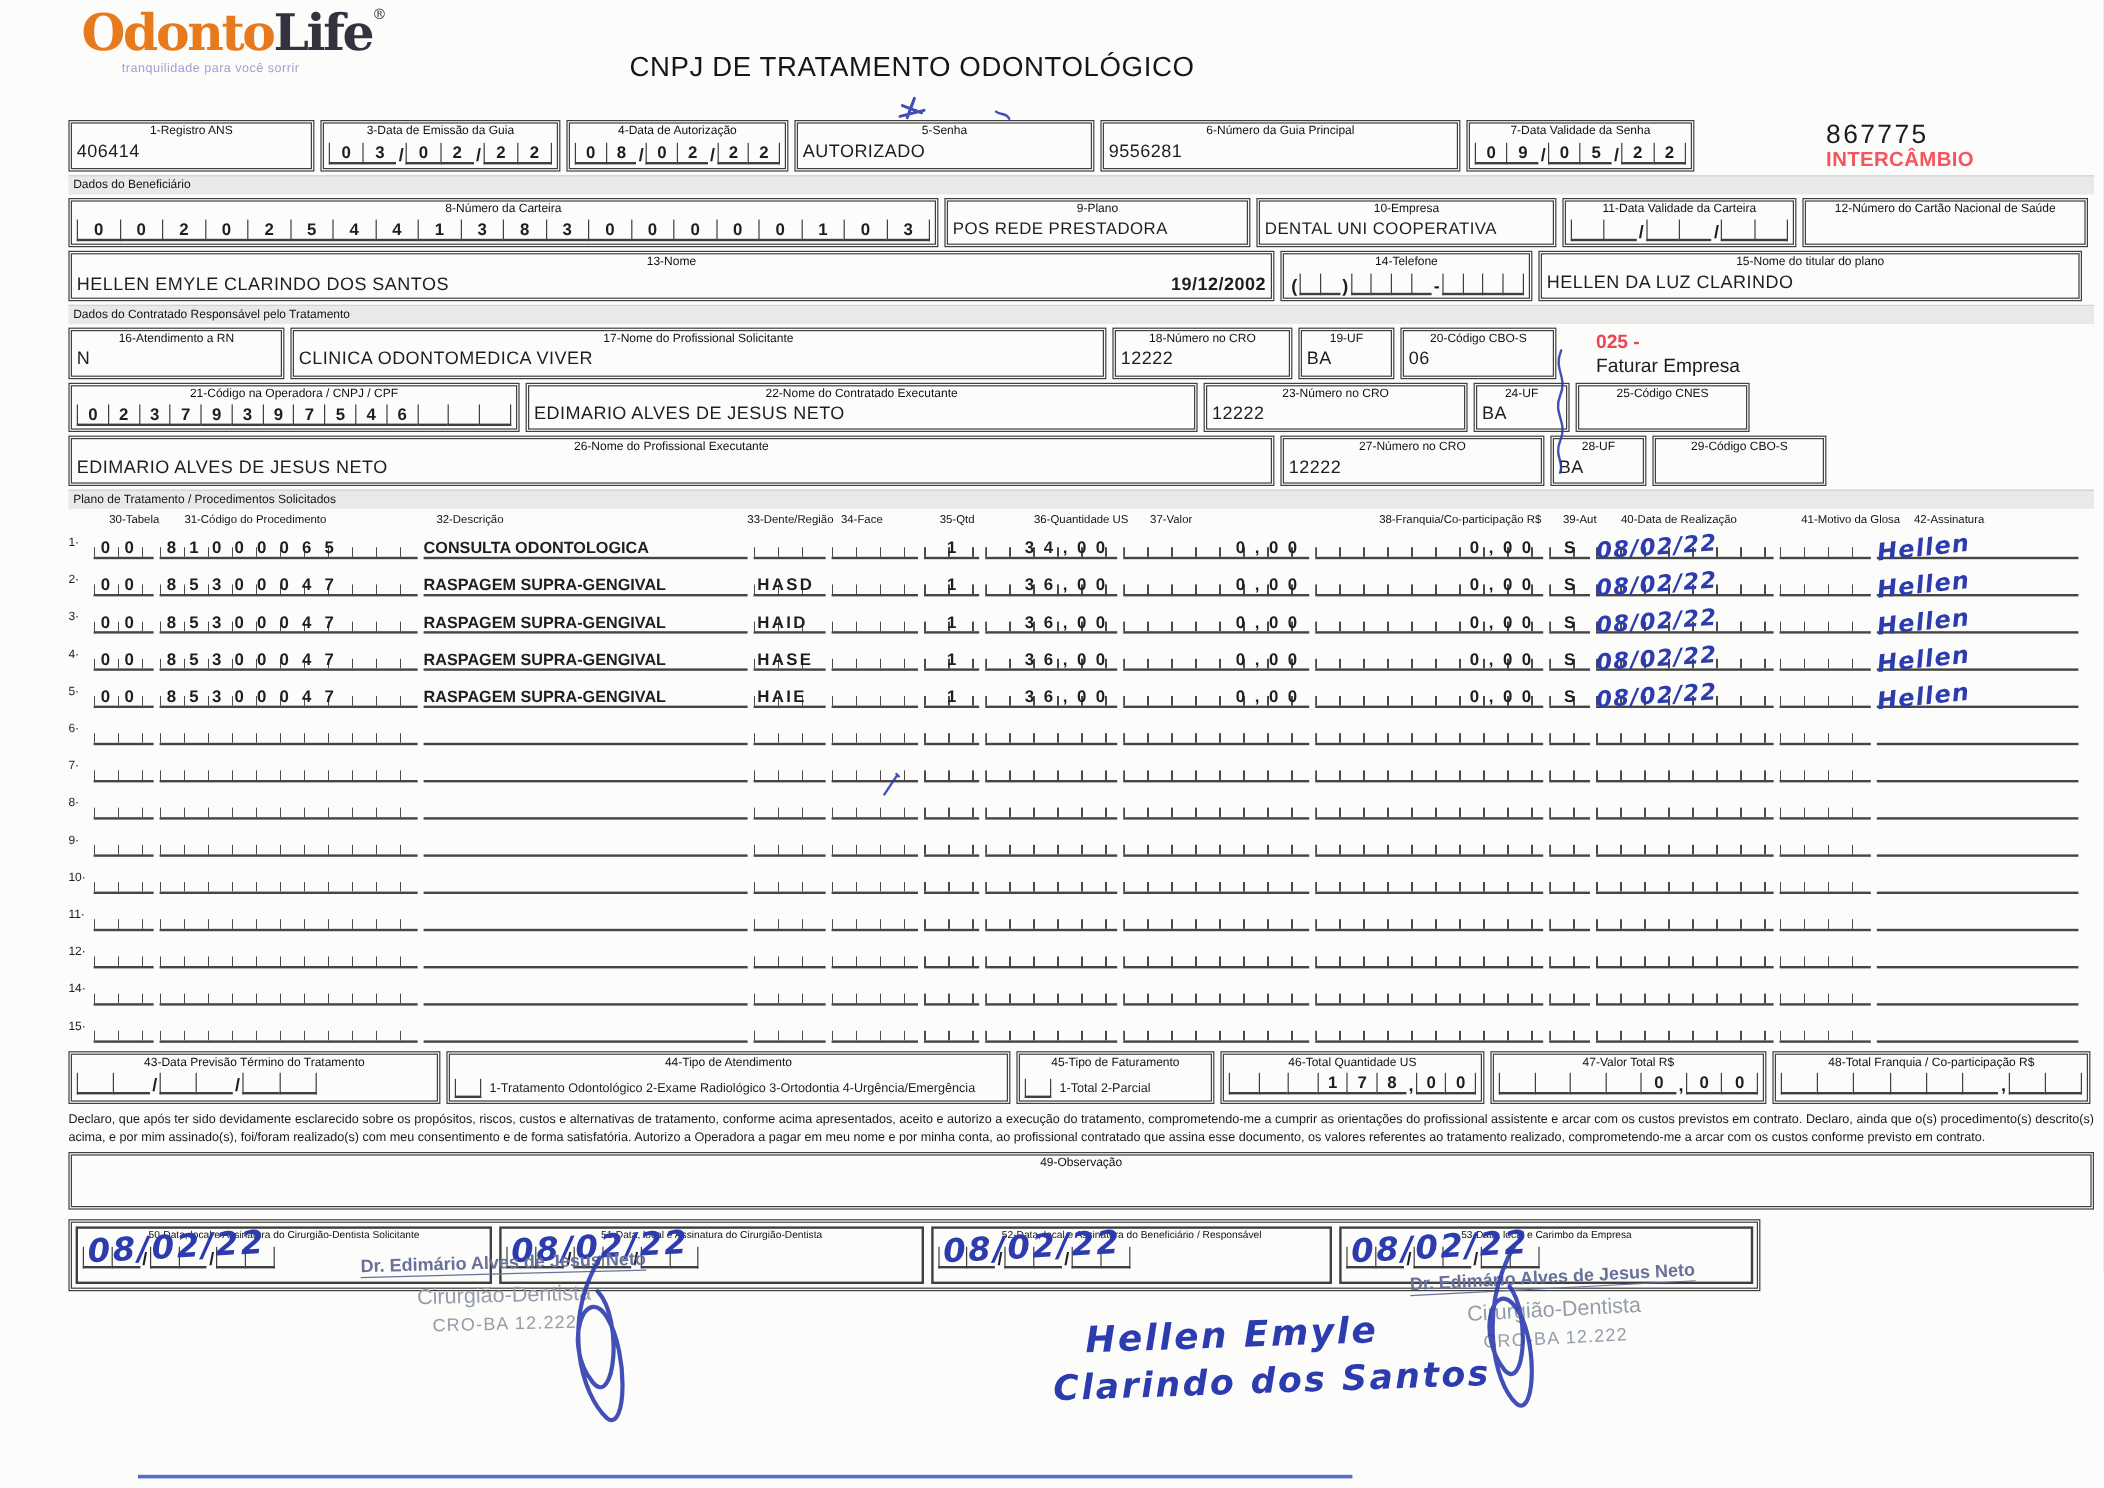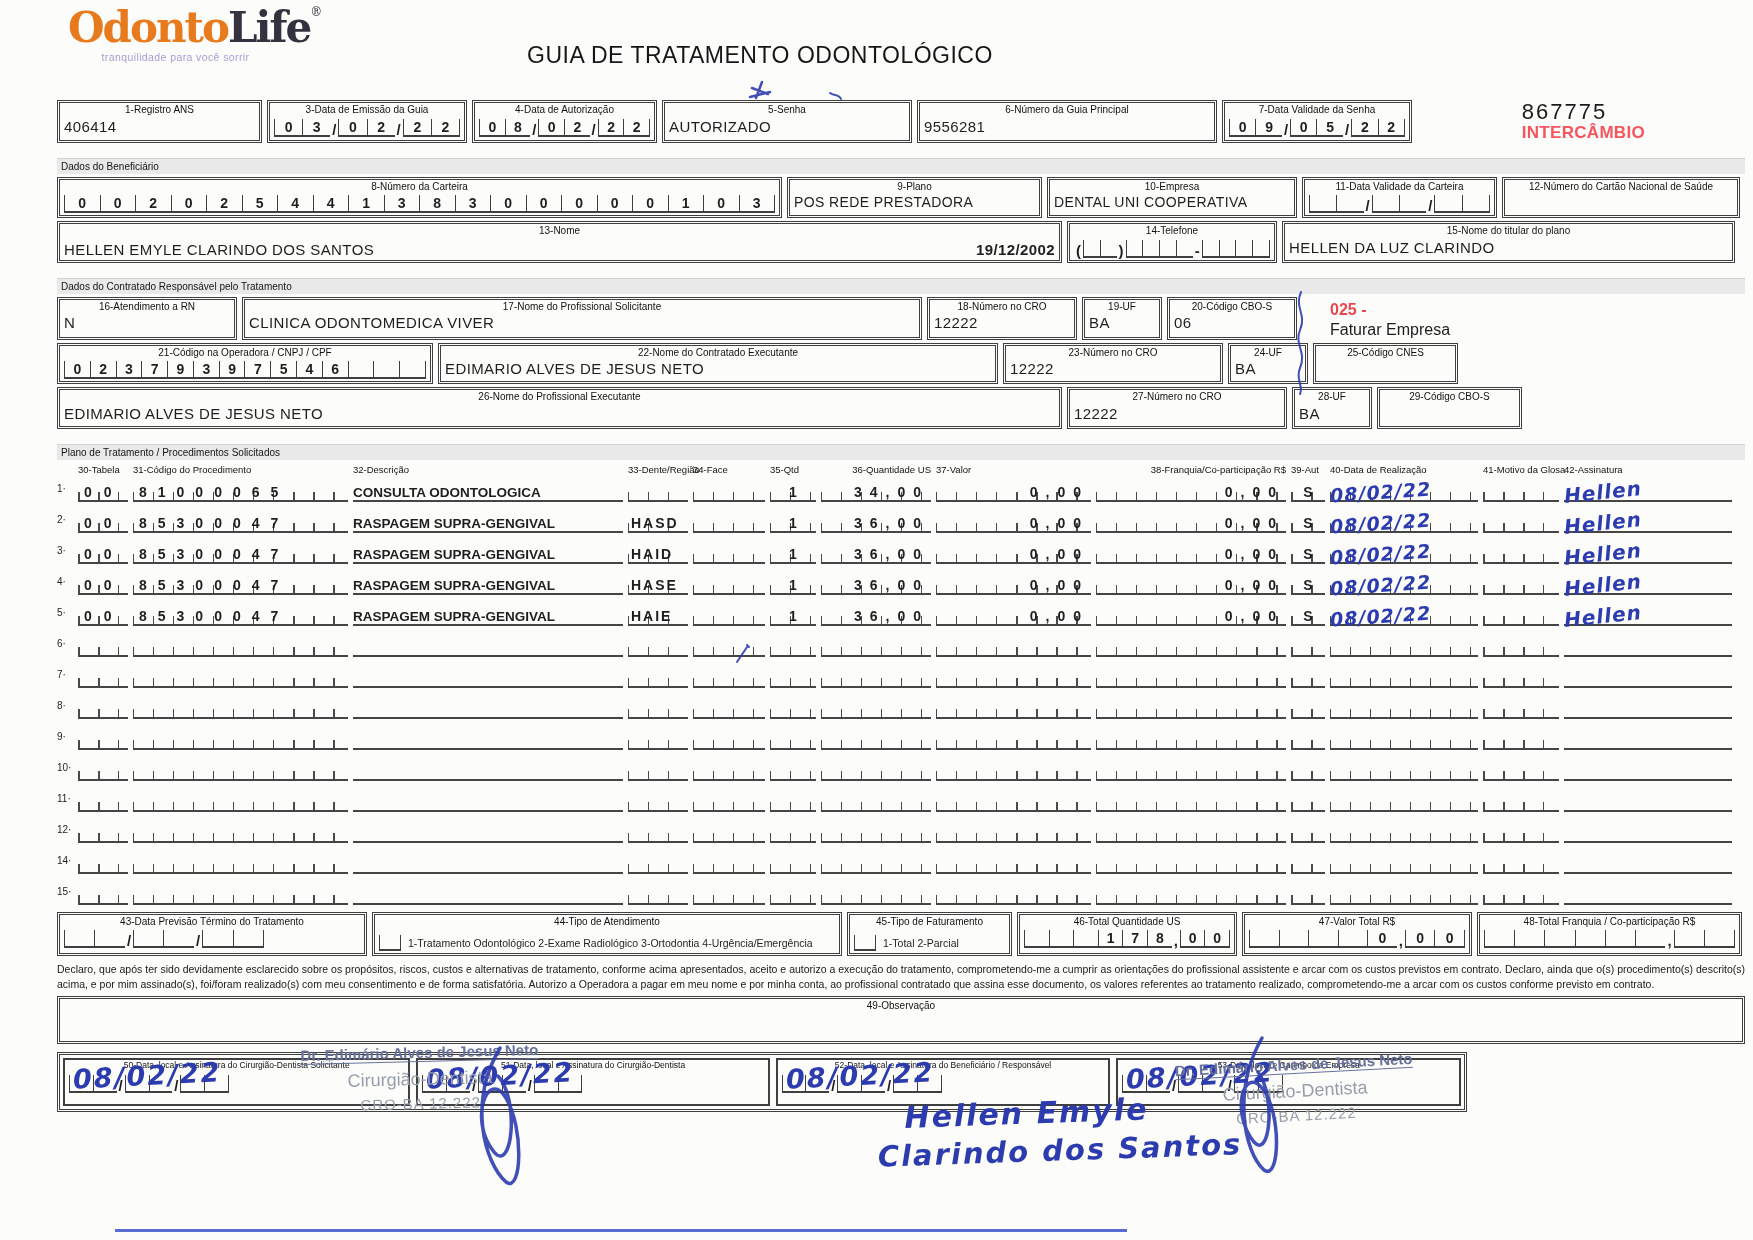--- a/index.html
+++ b/index.html
@@ -27,40 +27,40 @@
     #000 158px 166px,#fff 166px 170px,#000 170px 172px,#fff 172px 178px,#000 178px 186px,#fff 186px 190px,
     #000 190px 192px,#fff 192px 198px,#000 198px 206px,#fff 206px 210px,#000 210px 215px);}
   
   .frow{display:flex;gap:5px;margin:3px 8px 3px 57px;align-items:stretch;}
   .fbox{border:3px double #3f3f3f;box-sizing:border-box;padding:1px 4px 2px;background:transparent;position:relative;}
   .flabel{font-size:10px;line-height:1.15;color:#111;white-space:nowrap;overflow:hidden;text-align:center;}
   .fvalue{font-size:15px;letter-spacing:.4px;padding-top:2px;min-height:19px;font-weight:500;}
   .fvalue-sm{font-size:14px;}
   .name-split{display:flex;justify-content:space-between;align-items:flex-end;}
   .birth{font-size:15px;font-weight:600;}
-  .secbar{margin:15px 8px 2px 57px;background:#e9e9e9;border-top:1px solid #d2d2d2;
+  .secbar{margin:3px 8px 2px 57px;background:#e9e9e9;border-top:1px solid #d2d2d2;
           font-size:10px;padding:2px 4px;color:#141414;}
   
   .comb{display:flex;align-items:flex-end;margin-top:3px;min-height:18px;width:100%;}
   .comb-cell{flex:1;height:16px;border-left:1.5px solid #3f3f3f;border-bottom:2px solid #3f3f3f;
              text-align:center;font-size:14px;font-weight:600;line-height:17px;}
   .comb-cell:last-child{border-right:1.5px solid #3f3f3f;}
   .comb-sep{flex:0 0 auto;font-size:15px;font-weight:600;line-height:15px;padding:0 2px;}
   .cbx{display:inline-block;width:20px;height:14px;border-left:1.5px solid #3f3f3f;
        border-right:1.5px solid #3f3f3f;border-bottom:2px solid #3f3f3f;margin-right:7px;vertical-align:bottom;}
   .opt-line{margin-top:6px;white-space:nowrap;}
   .opt-text{font-size:10.5px;}
   .billing-note{margin-left:28px;padding-top:3px;line-height:1.25;}
   .bn-code{color:#E8474F;font-size:16px;font-weight:600;}
   .bn-text{font-size:16px;color:#1d1d1d;}
   .gnum{margin-left:auto;margin-right:100px;padding-top:0;line-height:1.1;}
   .gnum-num{font-size:22px;letter-spacing:2px;color:#1b1b1b;}
   .gnum-exch{font-size:17px;font-weight:bold;color:#F4555E;letter-spacing:.3px;}
   
-  .thead{display:flex;gap:5px;margin:4px 8px 0 57px;font-size:9.5px;color:#111;white-space:nowrap;}
+  .thead{display:flex;gap:18px;margin:4px 8px 0 57px;font-size:9.5px;color:#111;white-space:nowrap;}
   .thead span{overflow:visible;}
   .trow{display:flex;gap:5px;margin:0 8px 0 57px;height:31px;align-items:flex-end;padding-bottom:4px;box-sizing:border-box;}
   .tick{position:relative;height:20px;box-sizing:border-box;border-bottom:2px solid #454545;
         background:repeating-linear-gradient(90deg,#4a4a4a 0 1.5px,transparent 1.5px 20px) left bottom/100% 8px no-repeat;
         font-size:14px;font-weight:600;display:flex;align-items:flex-end;overflow:visible;}
   .tnum{width:16px;font-size:10px;align-self:center;flex:0 0 auto;}
   .c-tab{width:50px;letter-spacing:12px;padding-left:6px;}
   .c-cod{width:215px;letter-spacing:11px;padding-left:6px;}
   .c-desc{width:270px;border-bottom:2px solid #454545;font-size:13.5px;font-weight:600;
           display:flex;align-items:flex-end;white-space:nowrap;overflow:hidden;height:20px;box-sizing:border-box;}
@@ -107,21 +107,21 @@
 </head>
 <body>
 
 <div class="page">
 
   <div class="header">
     <div class="logo">
       <div class="logo-line"><span class="logo-odonto">Odonto</span><span class="logo-life">Life</span><span class="logo-reg">®</span></div>
       <div class="tagline">tranquilidade para você sorrir</div>
     </div>
-    <div class="title">GUIA DE TRATAMENTO ODONTOLÓGICO</div>
+    <div class="title">CNPJ DE TRATAMENTO ODONTOLÓGICO</div>
   </div>
 
   <div class="frow">
     <div class="fbox" style="width:205px">
       <div class="flabel">1-Registro ANS</div>
       <div class="fvalue">406414</div>
     </div>
     <div class="fbox" style="width:200px">
       <div class="flabel">3-Data de Emissão da Guia</div>
       <div class="comb">

